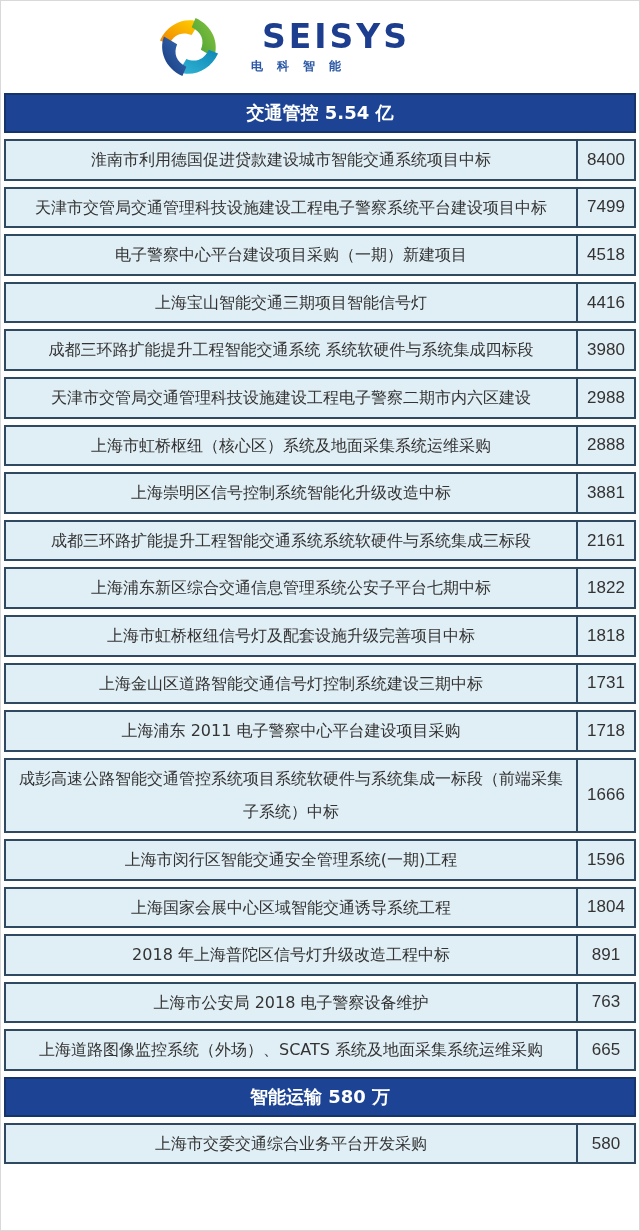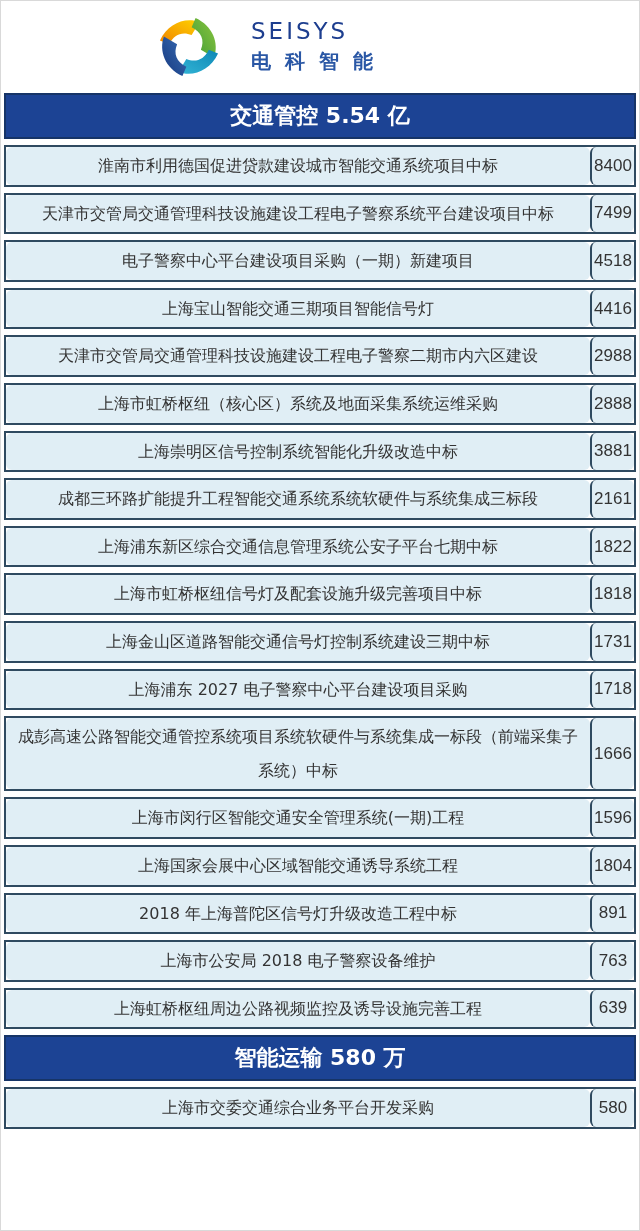--- a/index.html
+++ b/index.html
@@ -28,66 +28,67 @@
   .logo-bar {
     height: 92px;
     display: flex;
     align-items: center;
     padding-left: 142px;
   }
   .logo-icon { width: 92px; height: 66px; flex-shrink: 0; }
   .logo-text { margin-left: 16px; display: flex; flex-direction: column; }
   .brand {
     color: var(--brand-blue);
-    font-size: 23px;
-    font-weight: normal;
+    font-size: 33px;
+    font-weight: bold;
     letter-spacing: 3px;
     line-height: 1;
+    margin-left: 11px;
   }
   .brand-cn {
     color: var(--brand-cn-blue);
-    font-size: 20px;
+    font-size: 12px;
     font-weight: bold;
     letter-spacing: 14px;
     margin-top: 5px;
     white-space: nowrap;
   }
   
   .ptable { margin: 0 3px; }
   .section-header {
     background: var(--header-bg);
     border: 2px solid var(--header-border);
     color: #ffffff;
-    font-size: 22px;
+    font-size: 18px;
     font-weight: bold;
     text-align: center;
     padding: 6px 4px;
     margin-bottom: 6px;
   }
   .row {
     display: flex;
     border: 2px solid var(--border);
     margin-bottom: 6px;
     background: #ffffff;
   }
-  .cell { background: var(--row-bg); border-radius: 6px; }
+  .cell { background: var(--row-bg); }
   .project {
     flex: 1;
     display: flex;
     align-items: center;
     justify-content: center;
     text-align: center;
     padding: 2px 12px;
     font-size: 16px;
     line-height: 2.1;
     color: var(--text);
     min-height: 33px;
   }
   .amount {
-    width: 44px;
+    width: 58px;
     flex-shrink: 0;
     border-left: 2px solid var(--border);
     display: flex;
     align-items: center;
     justify-content: center;
     font-size: 17px;
     color: var(--text);
     font-family: "Liberation Sans", "DejaVu Sans", sans-serif;
   }
 </style>
@@ -143,20 +144,24 @@
       </div>
       <div class="row">
         <div class="cell project">电子警察中心平台建设项目采购（一期）新建项目</div>
         <div class="cell amount">4518</div>
       </div>
       <div class="row">
         <div class="cell project">上海宝山智能交通三期项目智能信号灯</div>
         <div class="cell amount">4416</div>
       </div>
       <div class="row">
+        <div class="cell project">成都三环路扩能提升工程智能交通系统 系统软硬件与系统集成四标段</div>
+        <div class="cell amount">3980</div>
+      </div>
+      <div class="row">
         <div class="cell project">天津市交管局交通管理科技设施建设工程电子警察二期市内六区建设</div>
         <div class="cell amount">2988</div>
       </div>
       <div class="row">
         <div class="cell project">上海市虹桥枢纽（核心区）系统及地面采集系统运维采购</div>
         <div class="cell amount">2888</div>
       </div>
       <div class="row">
         <div class="cell project">上海崇明区信号控制系统智能化升级改造中标</div>
         <div class="cell amount">3881</div>
@@ -171,21 +176,21 @@
       </div>
       <div class="row">
         <div class="cell project">上海市虹桥枢纽信号灯及配套设施升级完善项目中标</div>
         <div class="cell amount">1818</div>
       </div>
       <div class="row">
         <div class="cell project">上海金山区道路智能交通信号灯控制系统建设三期中标</div>
         <div class="cell amount">1731</div>
       </div>
       <div class="row">
-        <div class="cell project">上海浦东 2027 电子警察中心平台建设项目采购</div>
+        <div class="cell project">上海浦东 2011 电子警察中心平台建设项目采购</div>
         <div class="cell amount">1718</div>
       </div>
       <div class="row">
         <div class="cell project">成彭高速公路智能交通管控系统项目系统软硬件与系统集成一标段（前端采集子系统）中标</div>
         <div class="cell amount">1666</div>
       </div>
       <div class="row">
         <div class="cell project">上海市闵行区智能交通安全管理系统(一期)工程</div>
         <div class="cell amount">1596</div>
       </div>
@@ -195,22 +200,22 @@
       </div>
       <div class="row">
         <div class="cell project">2018 年上海普陀区信号灯升级改造工程中标</div>
         <div class="cell amount">891</div>
       </div>
       <div class="row">
         <div class="cell project">上海市公安局 2018 电子警察设备维护</div>
         <div class="cell amount">763</div>
       </div>
       <div class="row">
-        <div class="cell project">上海虹桥枢纽周边公路视频监控及诱导设施完善工程</div>
-        <div class="cell amount">639</div>
+        <div class="cell project">上海道路图像监控系统（外场）、SCATS 系统及地面采集系统运维采购</div>
+        <div class="cell amount">665</div>
       </div>
       <div class="section-header">智能运输 580 万</div>
       <div class="row">
         <div class="cell project">上海市交委交通综合业务平台开发采购</div>
         <div class="cell amount">580</div>
       </div>
     </div>
 
 </div>
 

